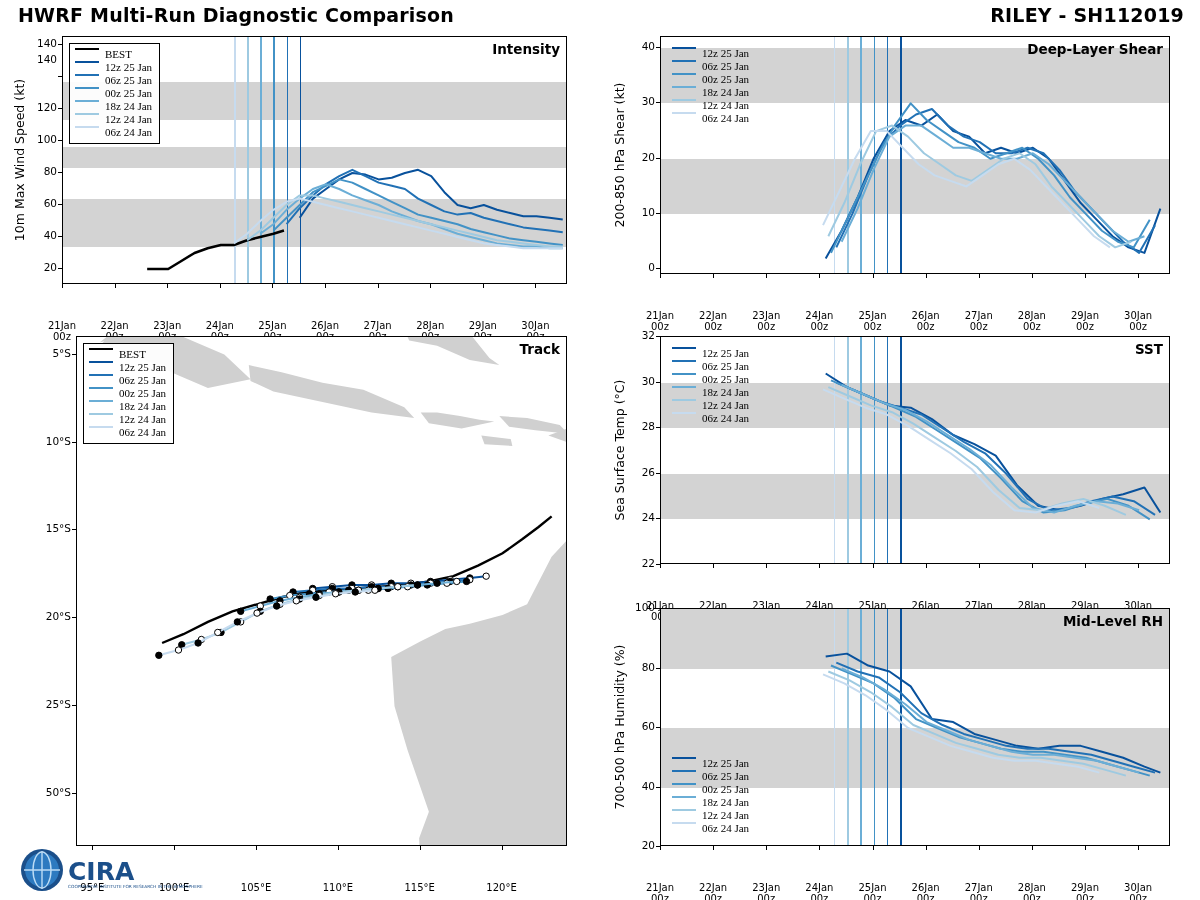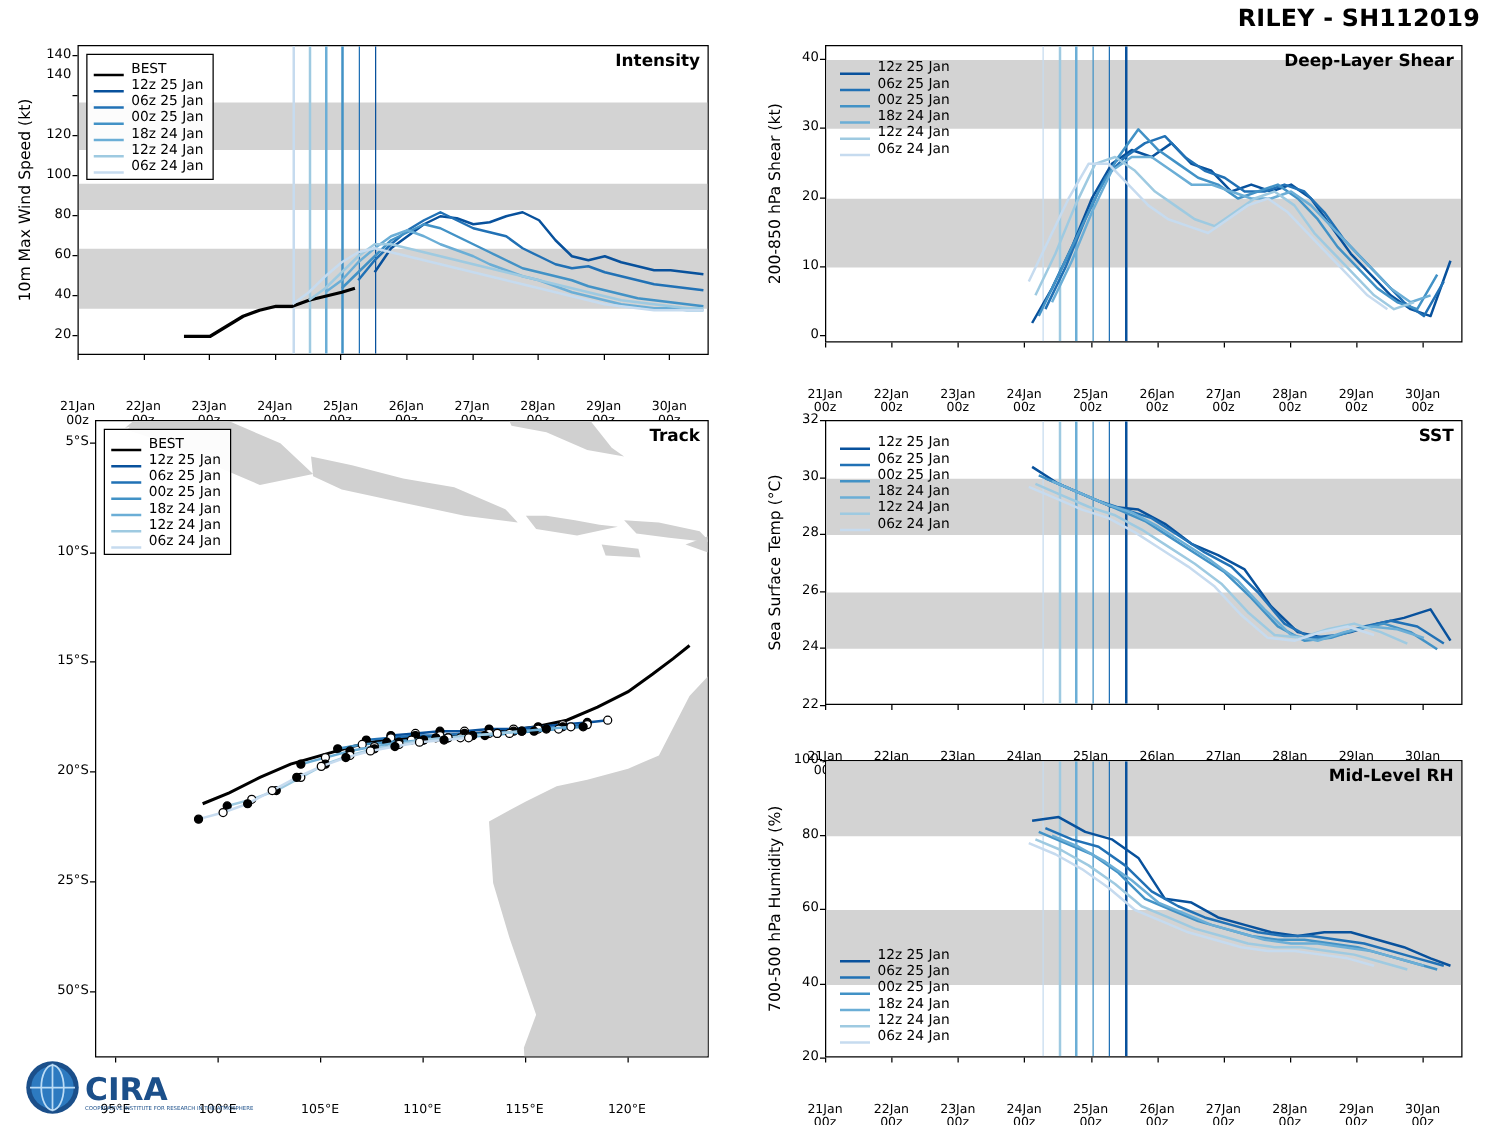--- a/index.html
+++ b/index.html
@@ -16,31 +16,32 @@
   .vline{position:absolute;top:0;bottom:0;width:1.6px;}
   .panel-label{position:absolute;right:6px;top:4px;font-size:13.5px;font-weight:bold;color:#000;}
 
   .ylabel{position:absolute;font-size:12.5px;transform-origin:0 0;transform:rotate(-90deg);white-space:nowrap;}
   .tick{position:absolute;font-size:10.5px;text-align:right;white-space:nowrap;}
   .xtick{position:absolute;font-size:10px;text-align:center;white-space:nowrap;line-height:11px;margin-top:31px;}
   .tickmark{position:absolute;background:#000;}
 
   .legend{position:absolute;background:rgba(255,255,255,0.92);border:1px solid #000;padding:4px 7px 4px 5px;}
   .legend.noborder{border:none;background:transparent;}
-  .legend-row{display:flex;align-items:flex-end;height:13px;}
+  .legend-row{display:flex;align-items:flex-start;height:13px;font-family:Liberation Serif, serif;}
   .legend-swatch{width:24px;height:0;border-top-width:2.4px;border-top-style:solid;margin-right:6px;}
   .legend-text{font-size:11px;white-space:nowrap;}
 
   svg{display:block;}
   .logo{position:absolute;left:18px;top:846px;width:190px;height:48px;}
 </style>
 </head>
 <body>
 
 <div class="title-bar">
+  <div class="title-left">HWRF Multi-Run Diagnostic Comparison</div>
   <div class="title-right">RILEY - SH112019</div>
 </div>
 
 <div id="panels">
     <div class="ylabel" style="left:12px;top:284px;width:248px;text-align:center;">10m Max Wind Speed (kt)</div>
     <div class="plotbox" style="left:62px;top:36px;width:505px;height:248px;">
       <div class="band" style="top:161.6px;height:48.00000000000003px;"></div>
       <div class="band" style="top:110.4px;height:20.80000000000001px;"></div>
       <div class="band" style="top:44.8px;height:38.400000000000006px;"></div>
       <div class="vline" style="left:170.96354166666666px;background:#c6dbef;"></div>

